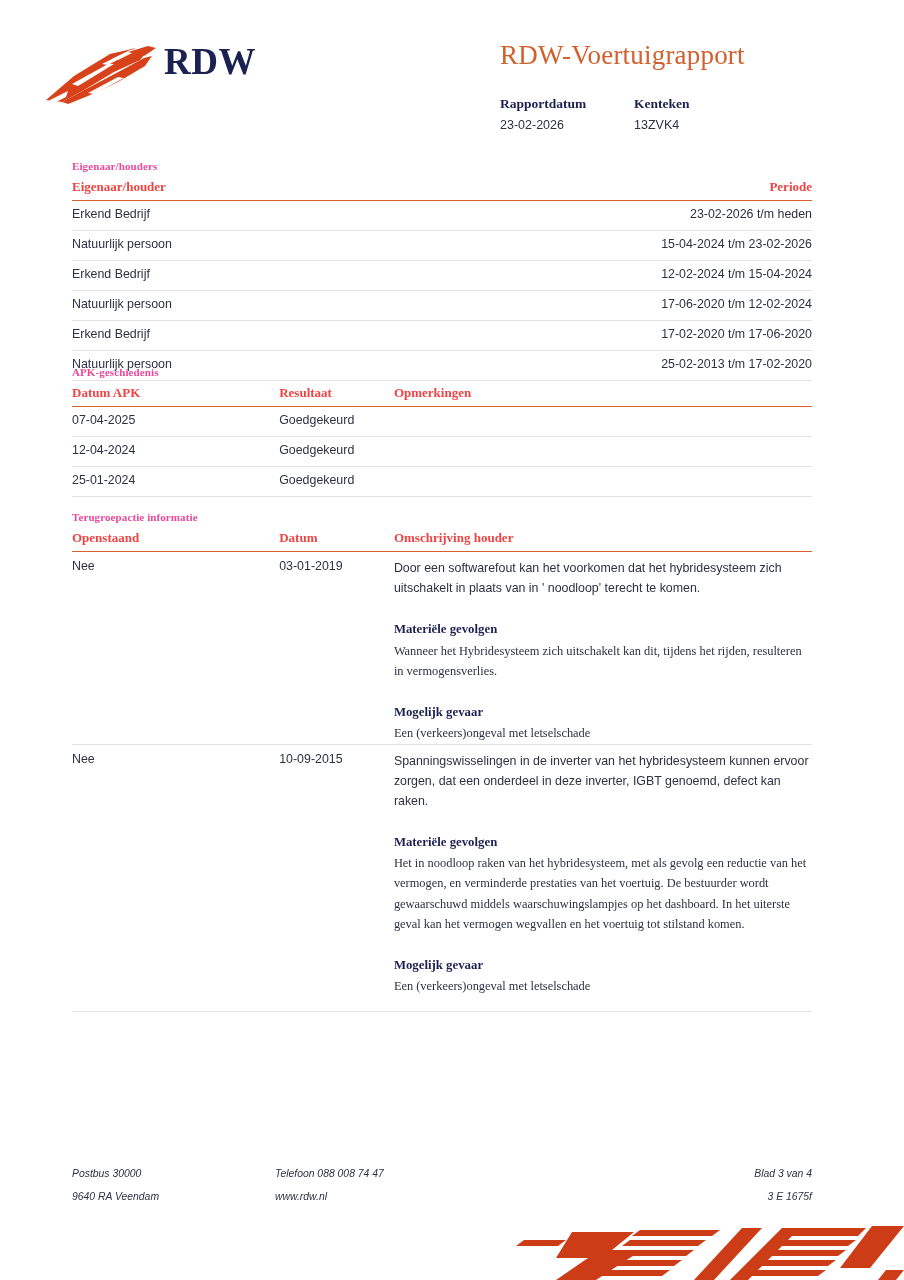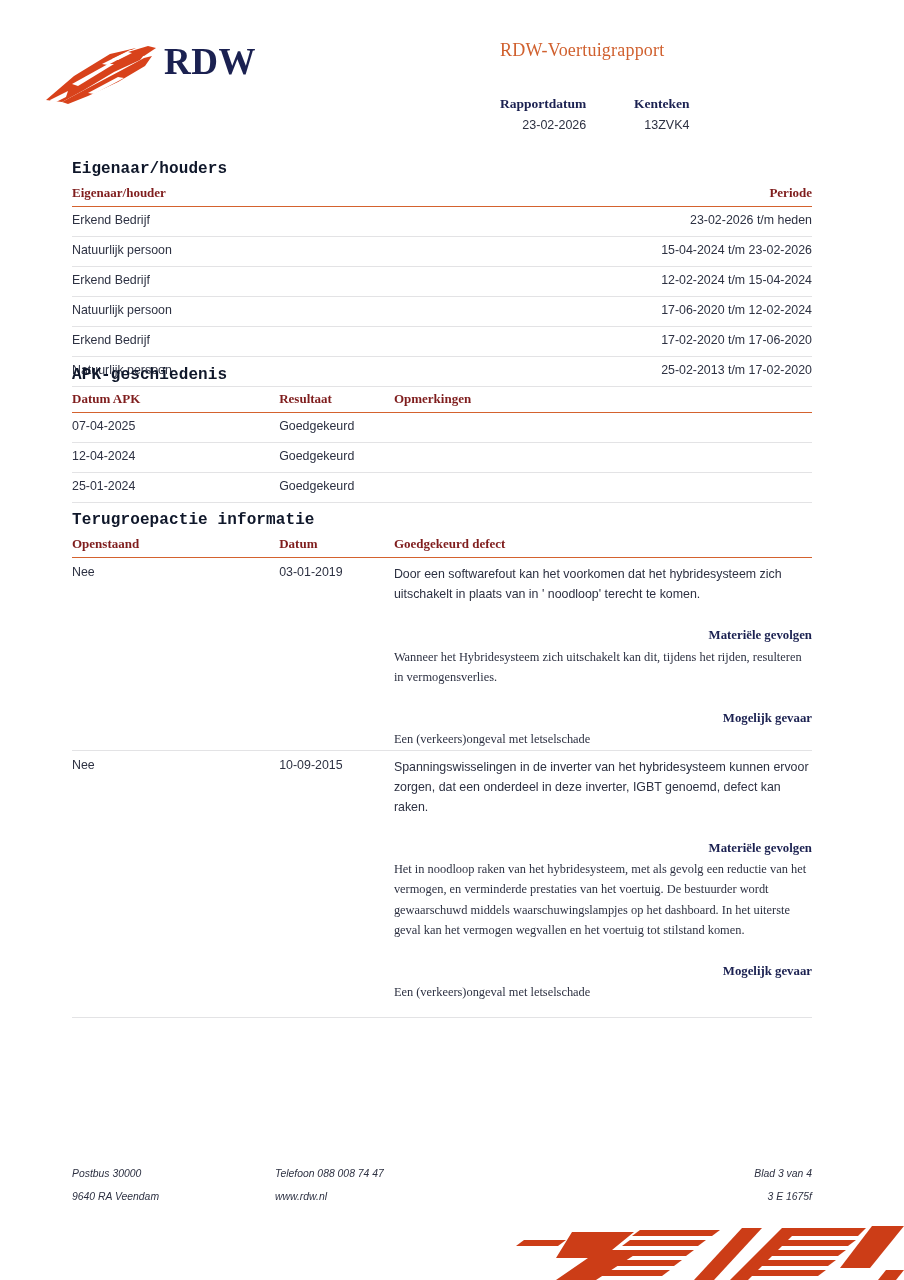--- a/index.html
+++ b/index.html
@@ -55,36 +55,35 @@
   }
 
   .title-block {
     position: absolute;
     left: 500px;
     top: 40px;
     width: 360px;
   }
   .doc-title {
     font-family: "Liberation Serif", serif;
-    font-size: 18px;
+    font-size: 27px;
     font-weight: 400;
     color: #d0602e;
     letter-spacing: 0.2px;
     white-space: nowrap;
   }
   .meta-row {
     position: absolute;
     left: 500px;
     top: 96px;
     width: 360px;
   }
   .meta-col {
     position: absolute;
     top: 0;
-    text-align: right;
   }
   .meta-col.a { left: 0px; }
   .meta-col.b { left: 134px; }
   .meta-label {
     font-family: "Liberation Serif", serif;
     font-size: 13.5px;
     font-weight: 700;
     color: #1b2151;
     white-space: nowrap;
   }
@@ -95,38 +94,38 @@
     white-space: nowrap;
   }
 
   
   .section {
     position: absolute;
     left: 72px;
     width: 740px;
   }
   .section-title {
-    font-family: Liberation Mono, monospace;
-    font-size: 16px;
+    font-family: Liberation Serif, serif;
+    font-size: 11px;
     font-weight: 700;
-    color: #0f172a;
+    color: #ec4899;
     margin-bottom: 7px;
     letter-spacing: 0.1px;
   }
 
   table.rdw {
     width: 100%;
     border-collapse: collapse;
     table-layout: fixed;
   }
   table.rdw th {
     font-family: "Liberation Serif", serif;
     font-size: 13px;
     font-weight: 700;
-    color: #7f1d1d;
+    color: #ef4444;
     text-align: left;
     padding: 0 0 5px 0;
     border-bottom: 1.6px solid #d4622e;
     vertical-align: bottom;
     white-space: nowrap;
   }
   table.rdw td {
     font-size: 12.4px;
     color: #2d3142;
     text-align: left;
@@ -147,21 +146,20 @@
   table.recall tr.last-rule > td { border-bottom: 1px solid #e3e3e5; height: 10px; }
 
   .defect-body { line-height: 1.62; font-size: 12.4px; color: #2d3142; }
   .sub-head {
     font-family: "Liberation Serif", serif;
     font-size: 12.8px;
     font-weight: 700;
     color: #1b2151;
     margin-top: 22px;
     margin-bottom: 2px;
-    text-align: right;
   }
   .sub-body { line-height: 1.62; font-size: 12.4px; color: #2d3142; font-family: Liberation Serif, serif; }
 
   
   .footer {
     position: absolute;
     left: 72px;
     top: 1168px;
     width: 740px;
     font-size: 10.4px;
@@ -312,21 +310,21 @@
     <table class="rdw recall">
       <colgroup>
           <col style="width:28%">
           <col style="width:15.5%">
           <col style="width:56.5%">
         </colgroup>
       <thead>
         <tr>
           <th>Openstaand</th>
           <th>Datum</th>
-          <th>Goedgekeurd defect</th>
+          <th>Omschrijving houder</th>
         </tr>
       </thead>
       <tbody>
 
         <tr class="rec-row">
           <td>Nee</td>
           <td>03-01-2019</td>
           <td>
             <div class="defect-body">Door een softwarefout kan het voorkomen dat het hybridesysteem zich uitschakelt in plaats van in ' noodloop' terecht te komen.</div>
             <div class="sub-head">Materiële gevolgen</div>

